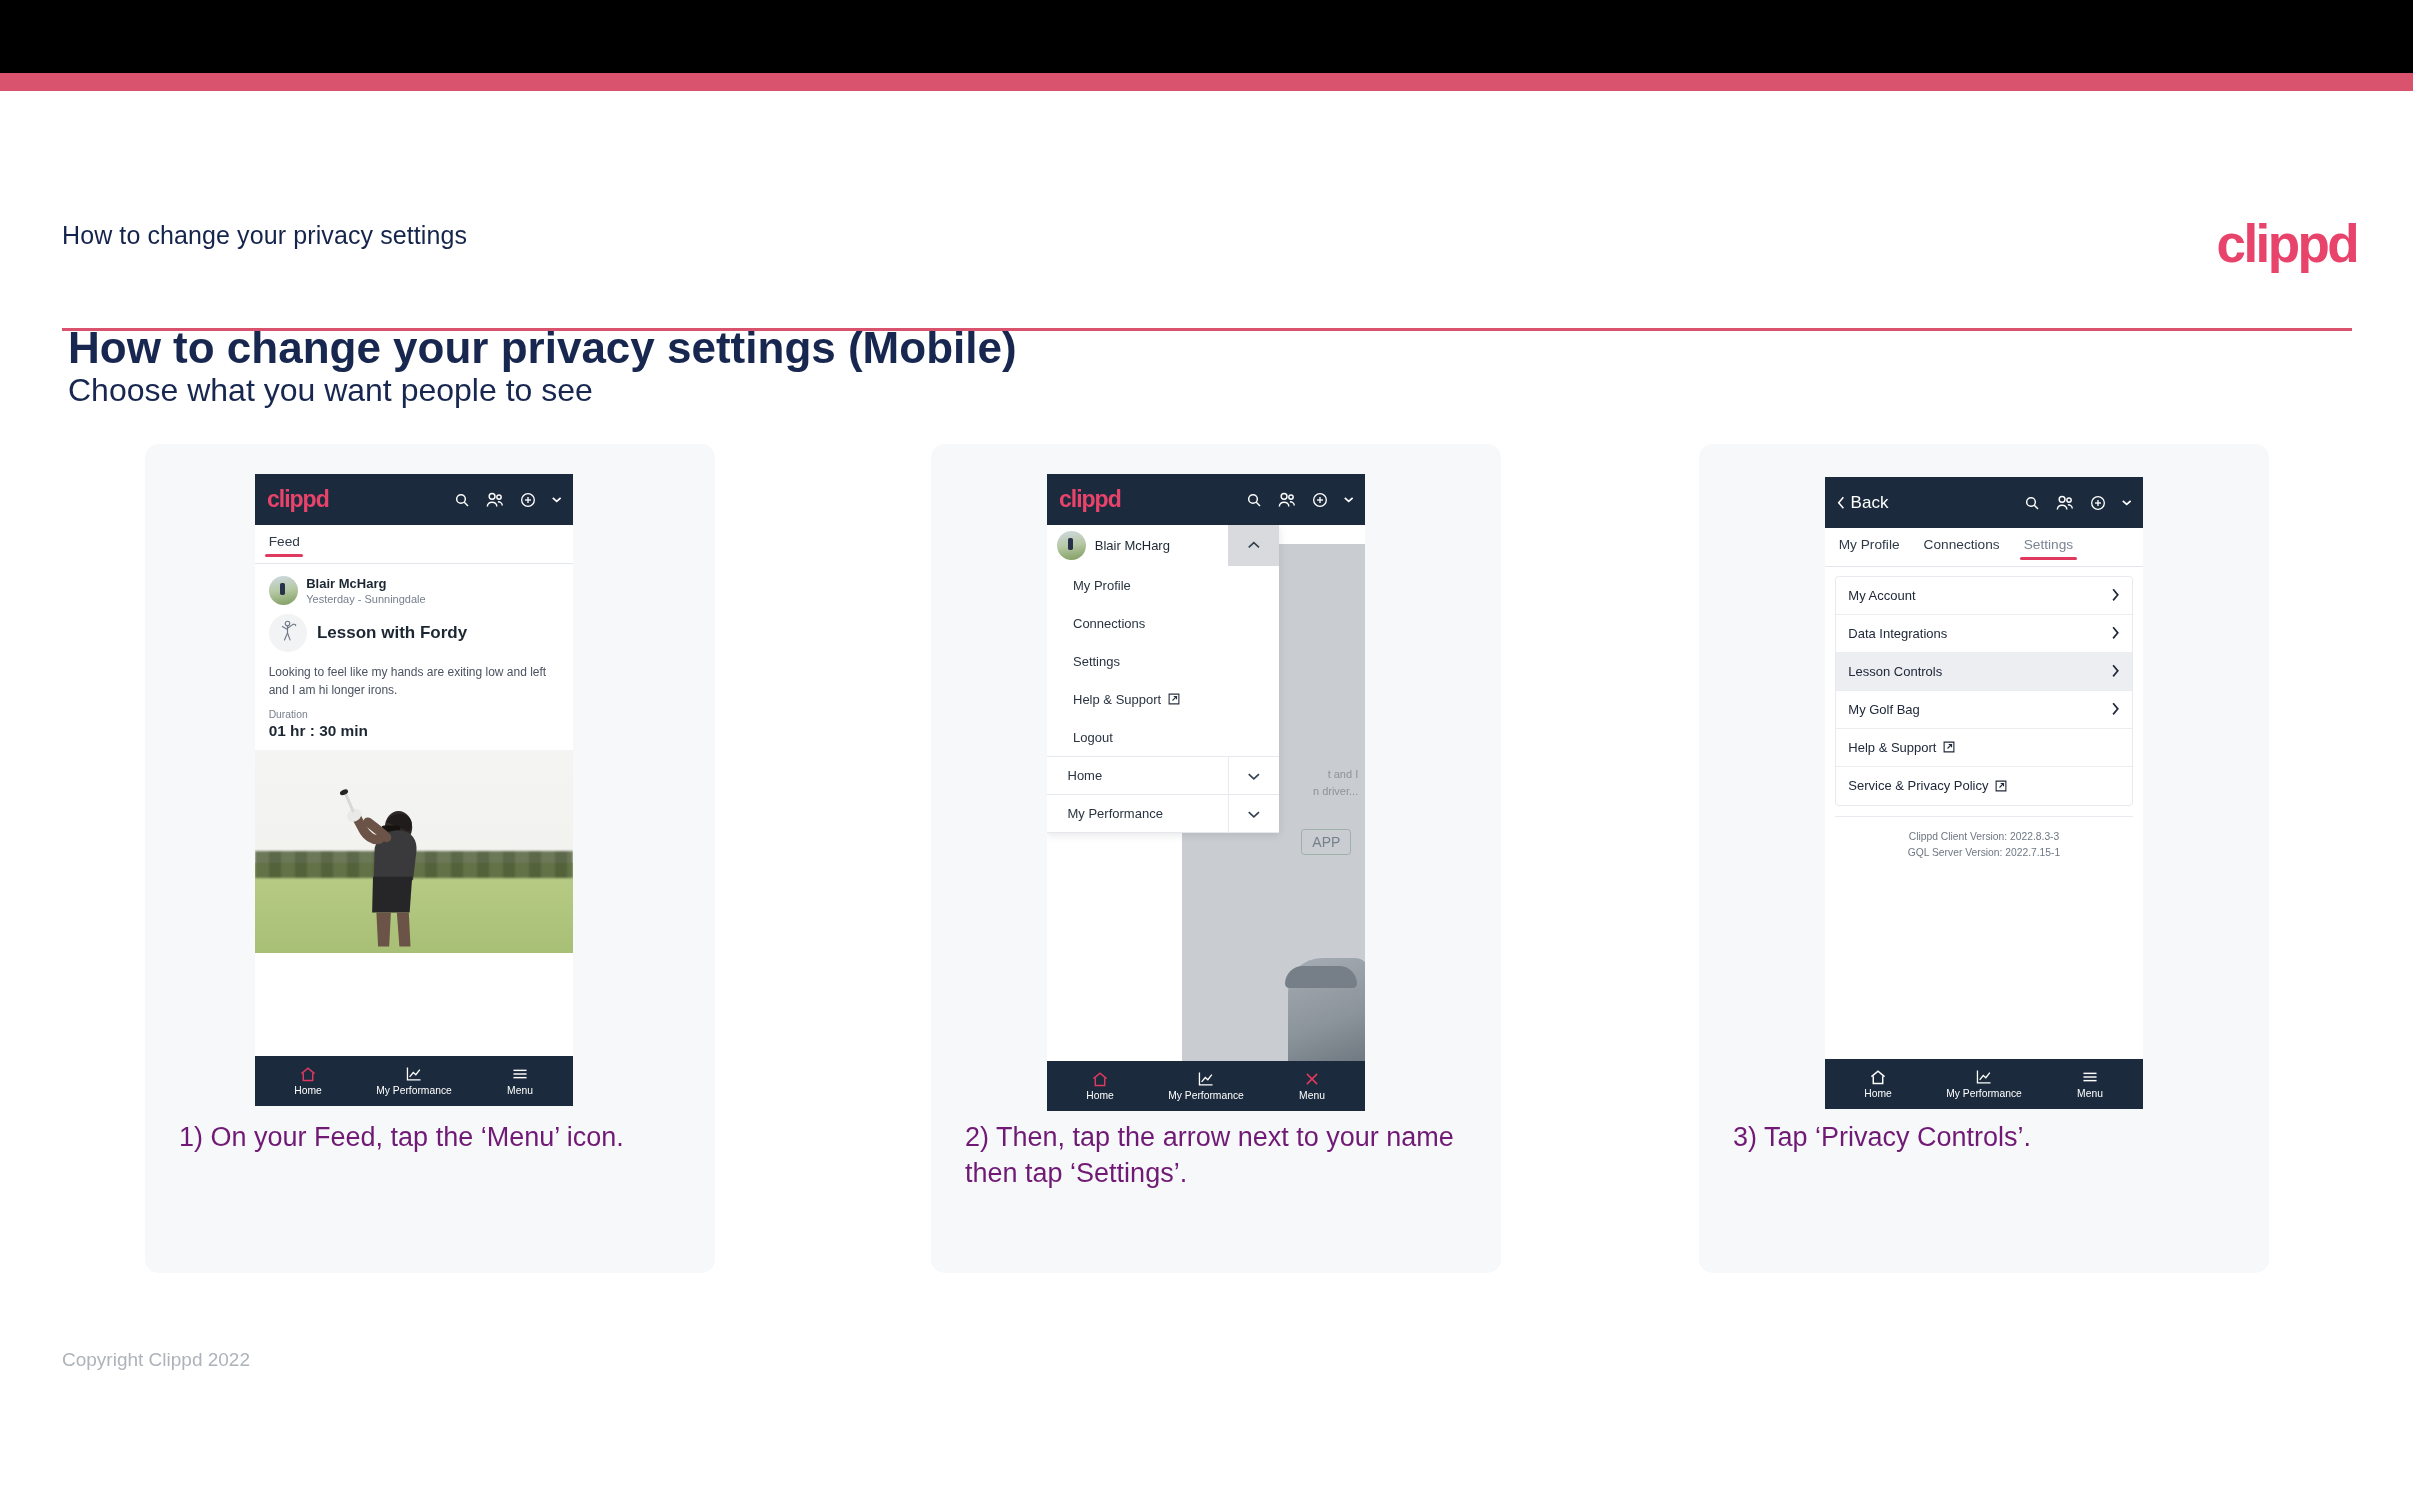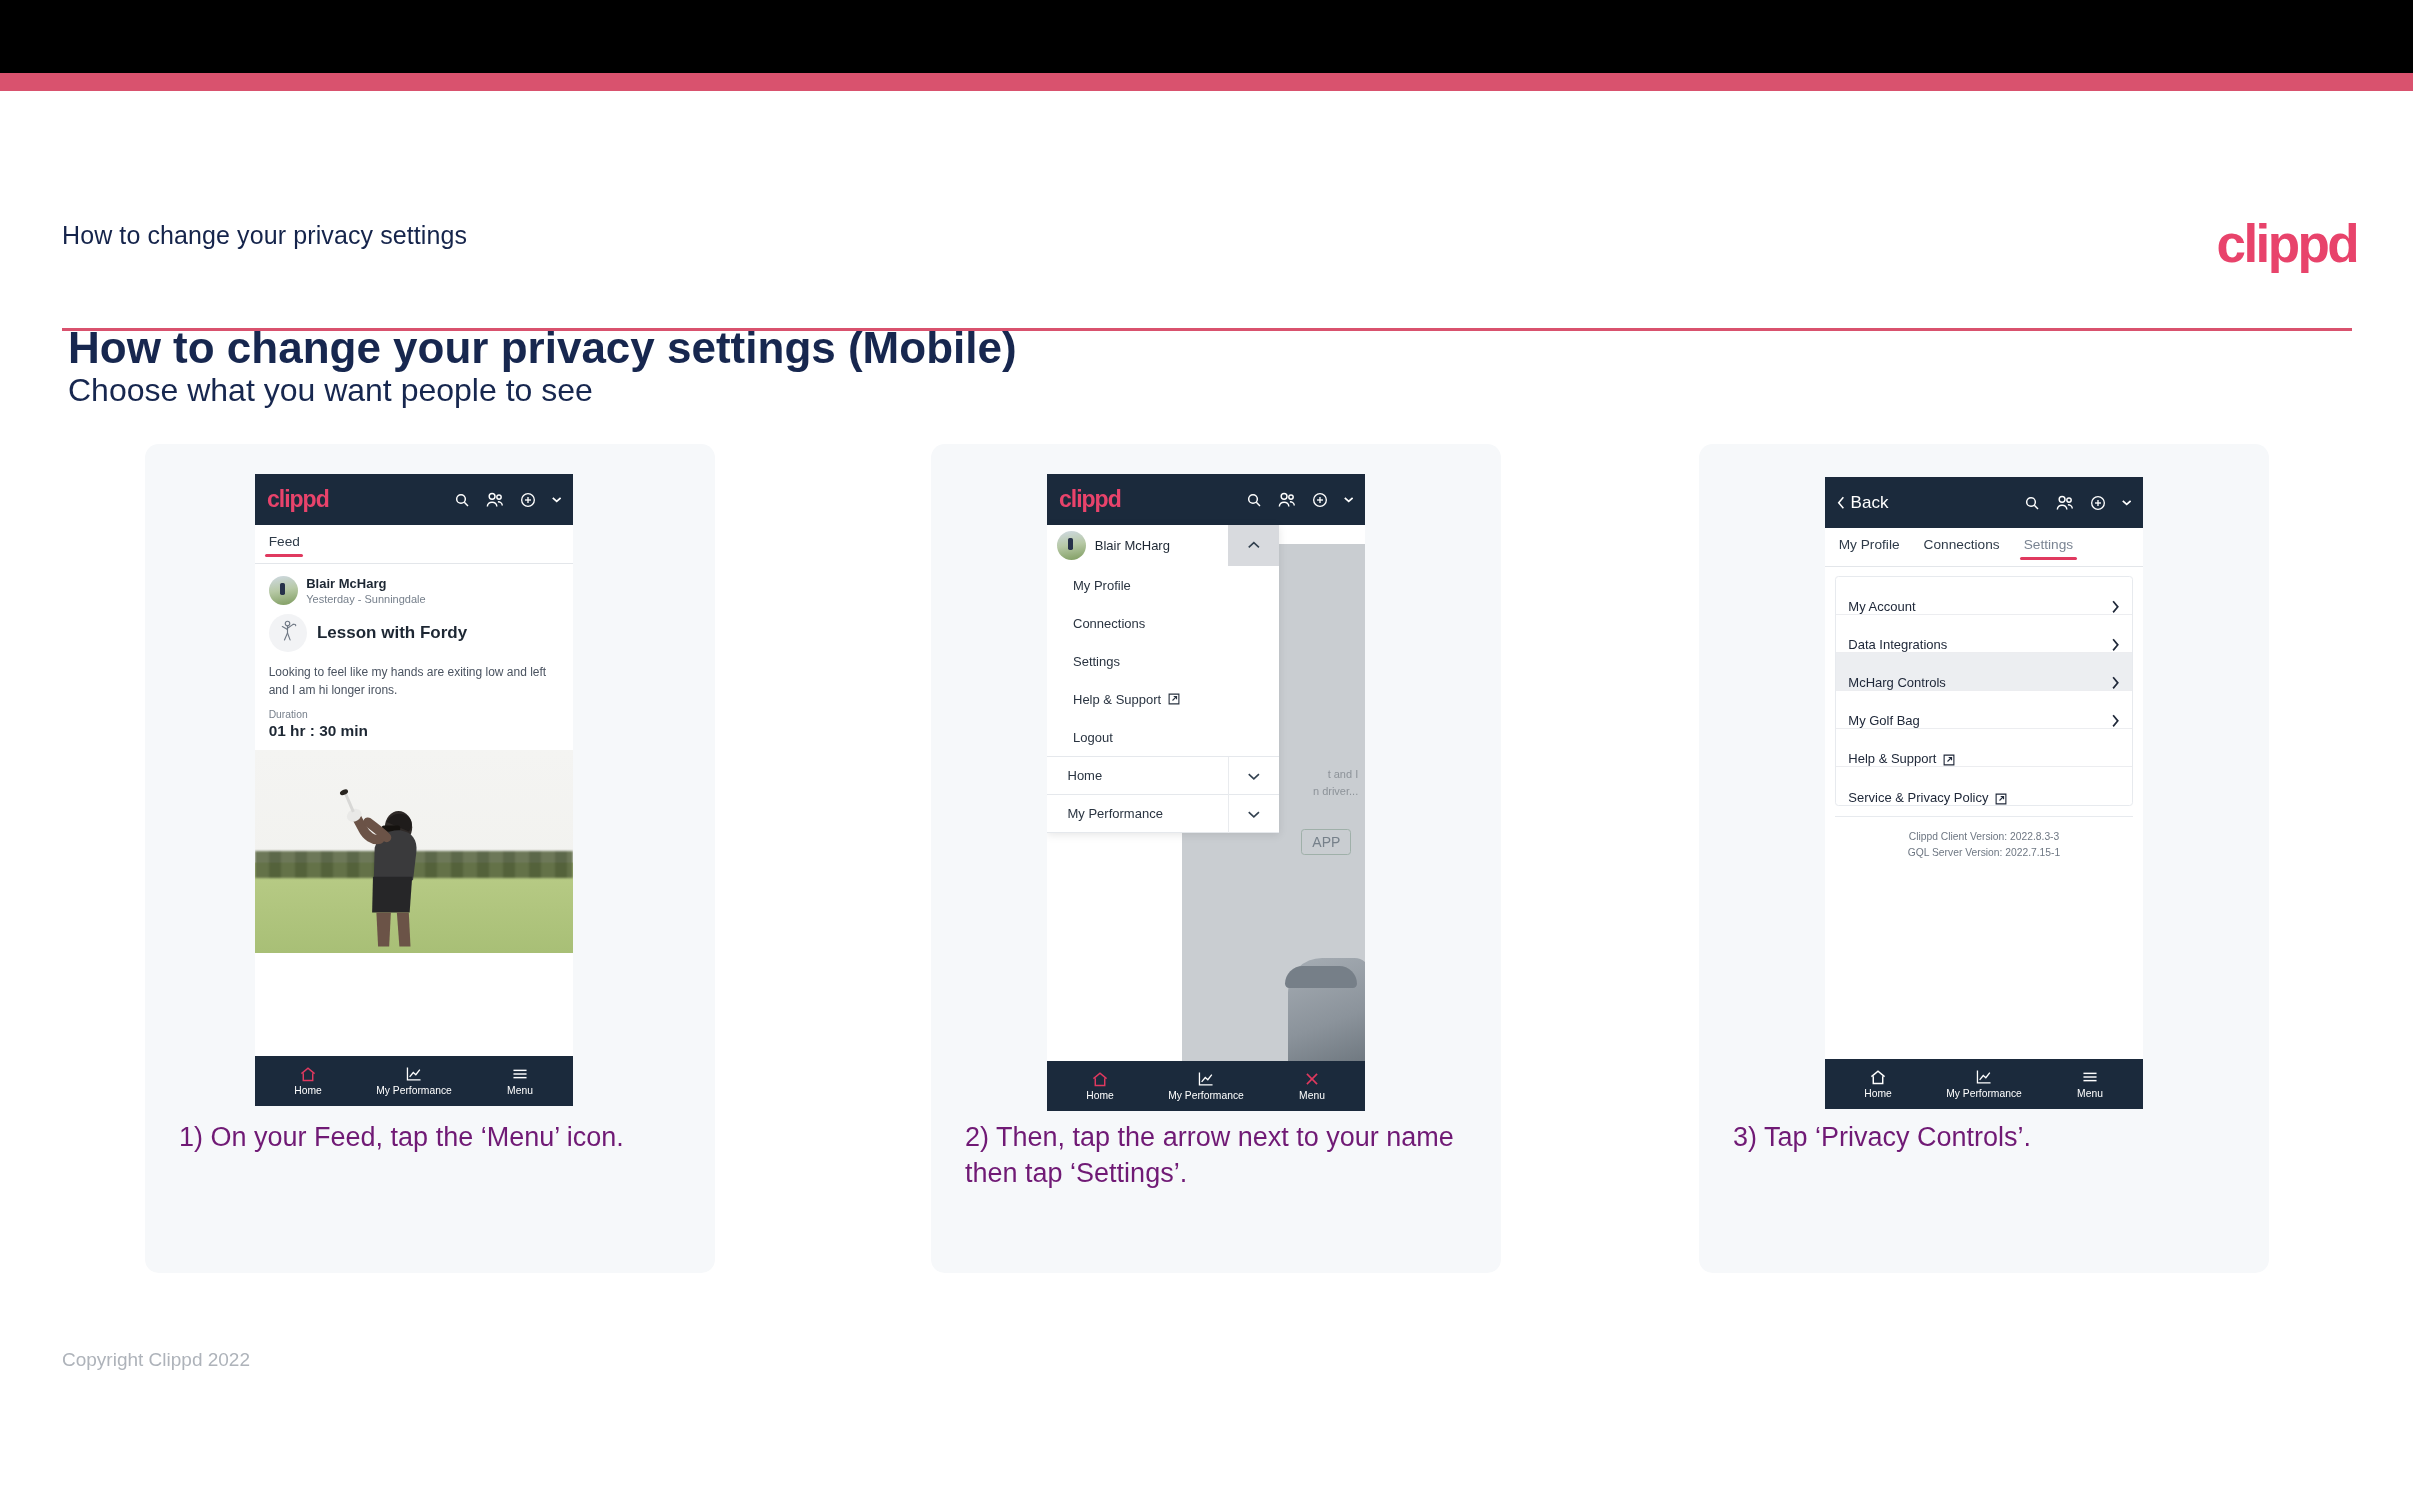--- a/index.html
+++ b/index.html
@@ -190,21 +190,21 @@
     border-bottom:0.9px solid #e5e8ec; position:relative;
   }
   .drw-sect .cv { position:absolute; right:0; top:0; width:51px; height:38px;
     display:flex; align-items:center; justify-content:center;
     border-left:0.9px solid #e9ebee; }
 
   
   .set-wrap { padding:8.5px 10.3px 0 10.3px; }
   .set-list { background:#fff; border:0.9px solid #e7eaee; border-radius:3.4px; overflow:hidden; }
   .set-row {
-    height:38px; display:flex; align-items:flex-end; padding:0 12px;
+    height:38px; display:flex; align-items:center; padding:0 12px;
     font-size:13px; color:#20293a; border-bottom:0.9px solid #ecedf0;
     gap:6.8px;
   }
   .set-row:last-child { border-bottom:none; }
   .set-row.sel { background:#eceef1; }
   .set-row .chev { margin-left:auto; }
   .set-versions { padding:12px 12px 0 12px; border-top:0.9px solid #e7eaee; margin-top:10.3px; }
   .set-versions div { font-size:10.3px; color:#6e7783; line-height:1.6;text-align:center; }
 
   
@@ -499,21 +499,21 @@
             <polyline points="2.5,1.5 8,8 2.5,14.5"></polyline>
           </svg>
       </div>
       <div class="set-row">
         <span>Data Integrations</span>
         <svg class="chev" width="8.5" height="13.7" viewBox="0 0 10 16" fill="none" stroke="#20293a" stroke-width="2">
             <polyline points="2.5,1.5 8,8 2.5,14.5"></polyline>
           </svg>
       </div>
       <div class="set-row sel">
-        <span>McHarg Controls</span>
+        <span>Lesson Controls</span>
         <svg class="chev" width="8.5" height="13.7" viewBox="0 0 10 16" fill="none" stroke="#20293a" stroke-width="2">
             <polyline points="2.5,1.5 8,8 2.5,14.5"></polyline>
           </svg>
       </div>
       <div class="set-row">
         <span>My Golf Bag</span>
         <svg class="chev" width="8.5" height="13.7" viewBox="0 0 10 16" fill="none" stroke="#20293a" stroke-width="2">
             <polyline points="2.5,1.5 8,8 2.5,14.5"></polyline>
           </svg>
       </div>

